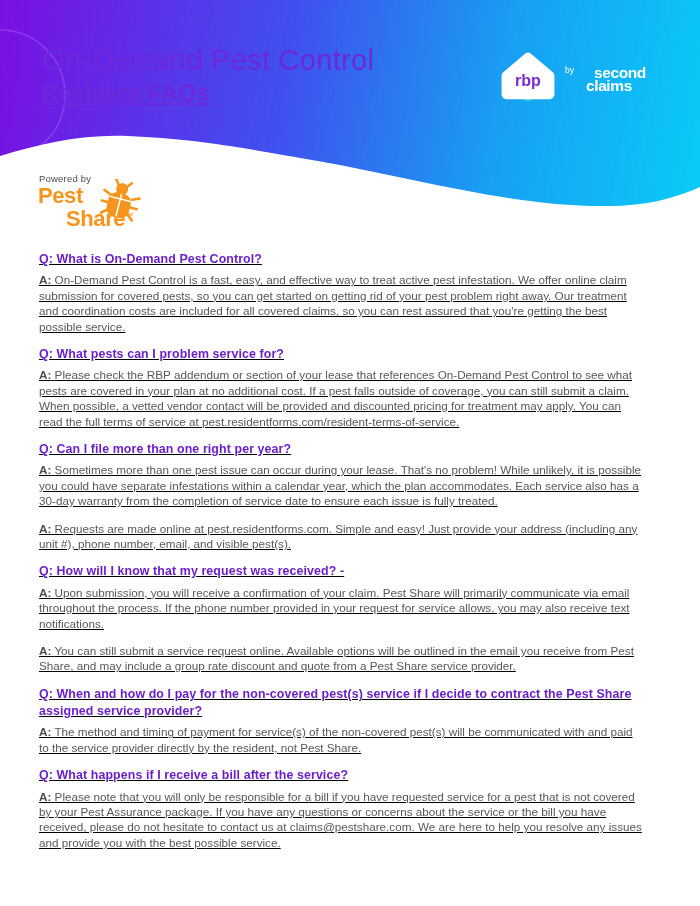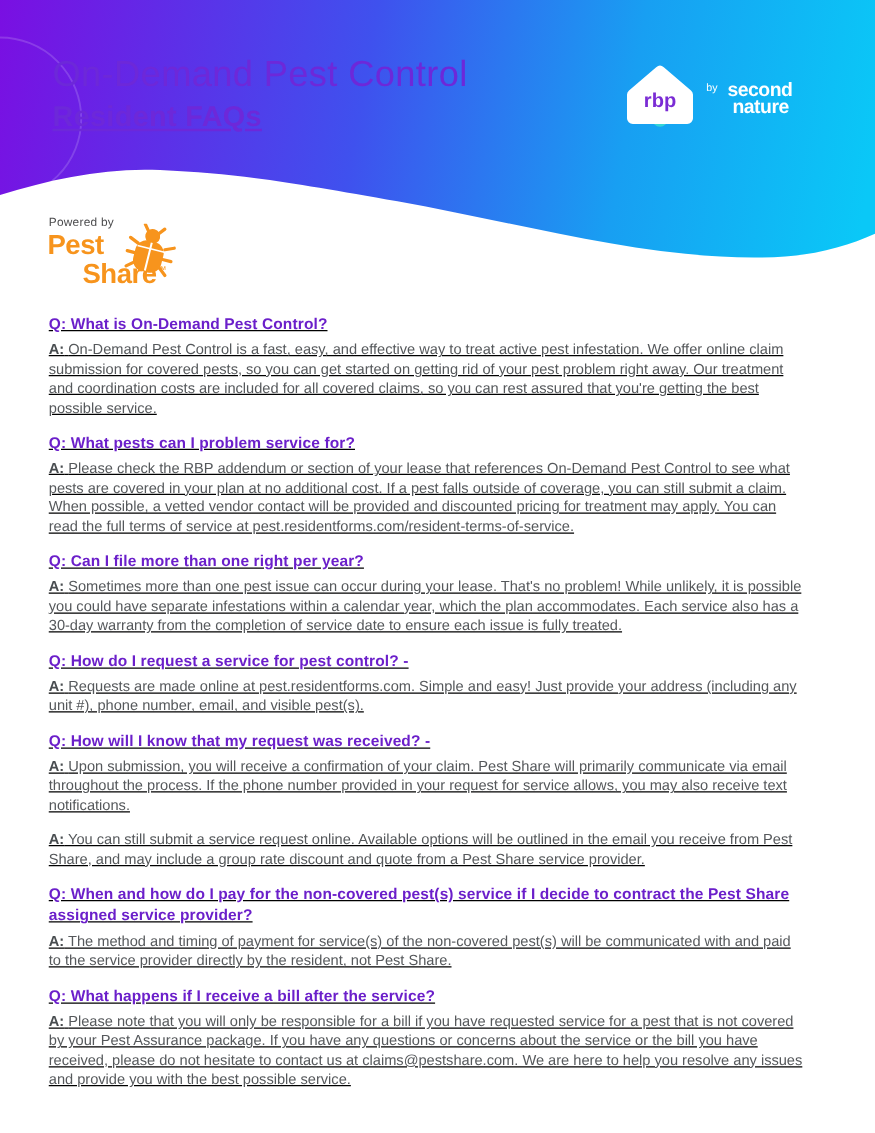--- a/index.html
+++ b/index.html
@@ -12,21 +12,21 @@
   }
   
   .header{position:relative;width:700px;height:230px;}
   .header svg.banner{position:absolute;top:0;left:0;display:block;}
   .header-titles{position:absolute;top:44px;left:42px;color:#6d28d9;}
   .title-line1{font-size:29px;font-weight:400;letter-spacing:.3px;line-height:33px;}
   .title-line2{font-size:23px;font-weight:700;letter-spacing:.3px;line-height:33px;text-decoration:underline;}
   .rbp-group{position:absolute;top:50px;left:499px;display:flex;align-items:center;}
   .rbp-badge{position:relative;width:58px;height:58px;text-align:center;}
   .sn-word{margin-left:8px;color:#ffffff;line-height:1;}
-  .sn-by{font-size:8.5px;font-weight:400;vertical-align:top;position:relative;top:1px;margin-right:8px;}
+  .sn-by{font-size:8.5px;font-weight:400;vertical-align:top;position:relative;top:1px;margin-right:20px;}
   .sn-row1{display:flex;align-items:flex-start;}
   .sn-top{font-size:15.5px;font-weight:700;letter-spacing:-.4px;}
   .sn-bottom{font-size:15.5px;font-weight:700;letter-spacing:-.4px;margin-top:-2px;margin-left:21px;}
   
   .powered{position:absolute;top:173px;left:38px;}
   .powered-label{font-size:9.5px;color:#4b4b4d;letter-spacing:.2px;margin:0 0 2px 1px;}
   .ps-line1{font-size:22px;font-weight:700;color:#f7941d;line-height:20px;letter-spacing:-.4px;}
   .ps-line2{font-size:22px;font-weight:700;color:#f7941d;line-height:20px;letter-spacing:-.4px;margin-left:28px;}
   .ps-tm{font-size:8px;vertical-align:super;font-weight:400;}
   .bug{position:absolute;left:60px;top:6px;}
@@ -77,21 +77,21 @@
           <rect x="11" y="11" width="34" height="34" rx="6" fill="#35d5d8" transform="rotate(45 28 28)"></rect>
           <polygon points="28,7 49,25 49,43 7,43 7,25" fill="#ffffff" stroke="#ffffff" stroke-width="9" stroke-linejoin="round"></polygon>
           <text x="28" y="34.5" text-anchor="middle" fill="#7a2bd4" font-family="Liberation Sans, sans-serif" font-size="15.5" font-weight="bold">rbp</text>
         </svg>
       </div>
       <div class="sn-word">
         <div class="sn-row1">
           <span class="sn-by">by</span>
           <span class="sn-top">second</span>
         </div>
-        <div class="sn-bottom">nature</div>
+        <div class="sn-bottom">claims</div>
       </div>
     </div>
   </div>
 
   <div class="powered">
     <div class="powered-label">Powered by</div>
     <div class="ps-line1">Pest</div>
     <div class="ps-line2"><span>Share</span><span class="ps-tm">™</span></div>
     <div class="bug">
       <svg width="44" height="46" viewBox="0 0 44 46" aria-hidden="true">
@@ -128,21 +128,20 @@
       <p class="q">Q: What pests can I problem service for?</p>
       <p class="a"><b>A:</b> <span>Please check the RBP addendum or section of your lease that references On-Demand Pest Control to see what pests are covered in your plan at no additional cost. If a pest falls outside of coverage, you can still submit a claim. When possible, a vetted vendor contact will be provided and discounted pricing for treatment may apply. You can read the full terms of service at pest.residentforms.com/resident-terms-of-service.</span></p>
     </div>
 
     <div class="faq">
       <p class="q">Q: Can I file more than one right per year?</p>
       <p class="a"><b>A:</b> <span>Sometimes more than one pest issue can occur during your lease. That's no problem! While unlikely, it is possible you could have separate infestations within a calendar year, which the plan accommodates. Each service also has a 30-day warranty from the completion of service date to ensure each issue is fully treated.</span></p>
     </div>
 
     <div class="faq">
-      <p class="q">Q: How do I request a service for pest control? -</p>
       <p class="a"><b>A:</b> <span>Requests are made online at pest.residentforms.com. Simple and easy! Just provide your address (including any unit #), phone number, email, and visible pest(s).</span></p>
     </div>
 
     <div class="faq">
       <p class="q">Q: How will I know that my request was received? -</p>
       <p class="a"><b>A:</b> <span>Upon submission, you will receive a confirmation of your claim. Pest Share will primarily communicate via email throughout the process. If the phone number provided in your request for service allows, you may also receive text notifications.</span></p>
     </div>
 
     <div class="faq">
       <p class="a"><b>A:</b> <span>You can still submit a service request online. Available options will be outlined in the email you receive from Pest Share, and may include a group rate discount and quote from a Pest Share service provider.</span></p>

